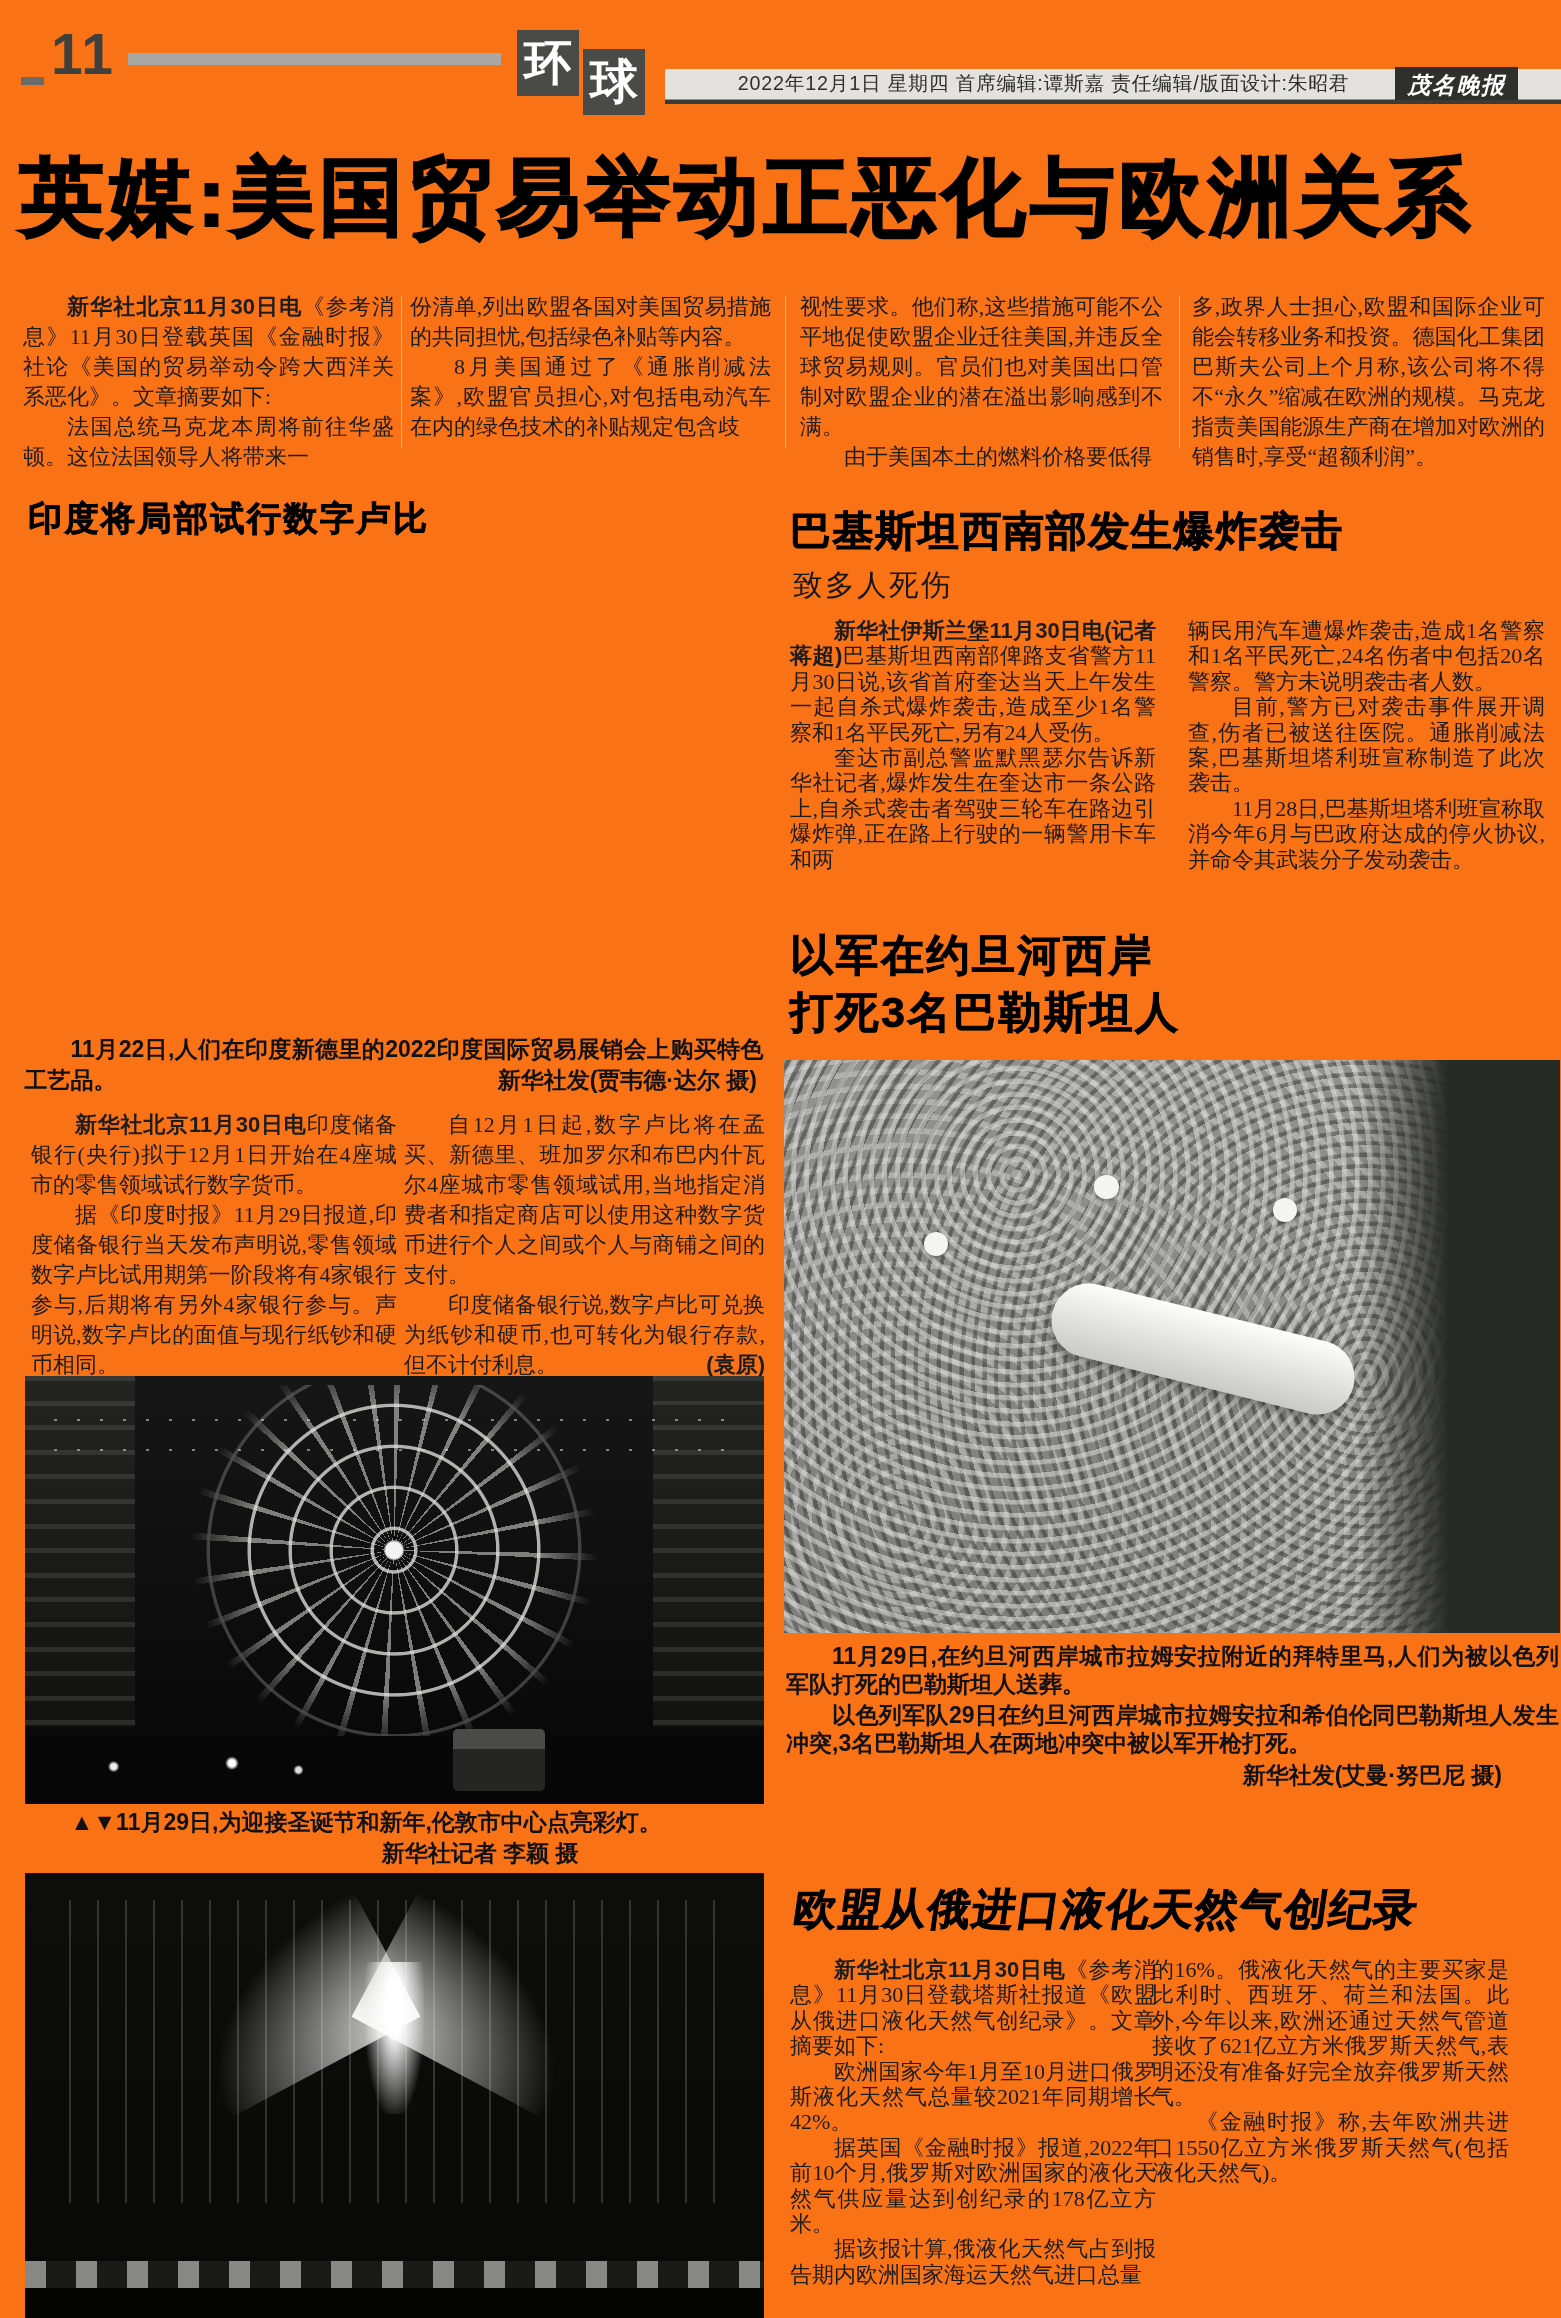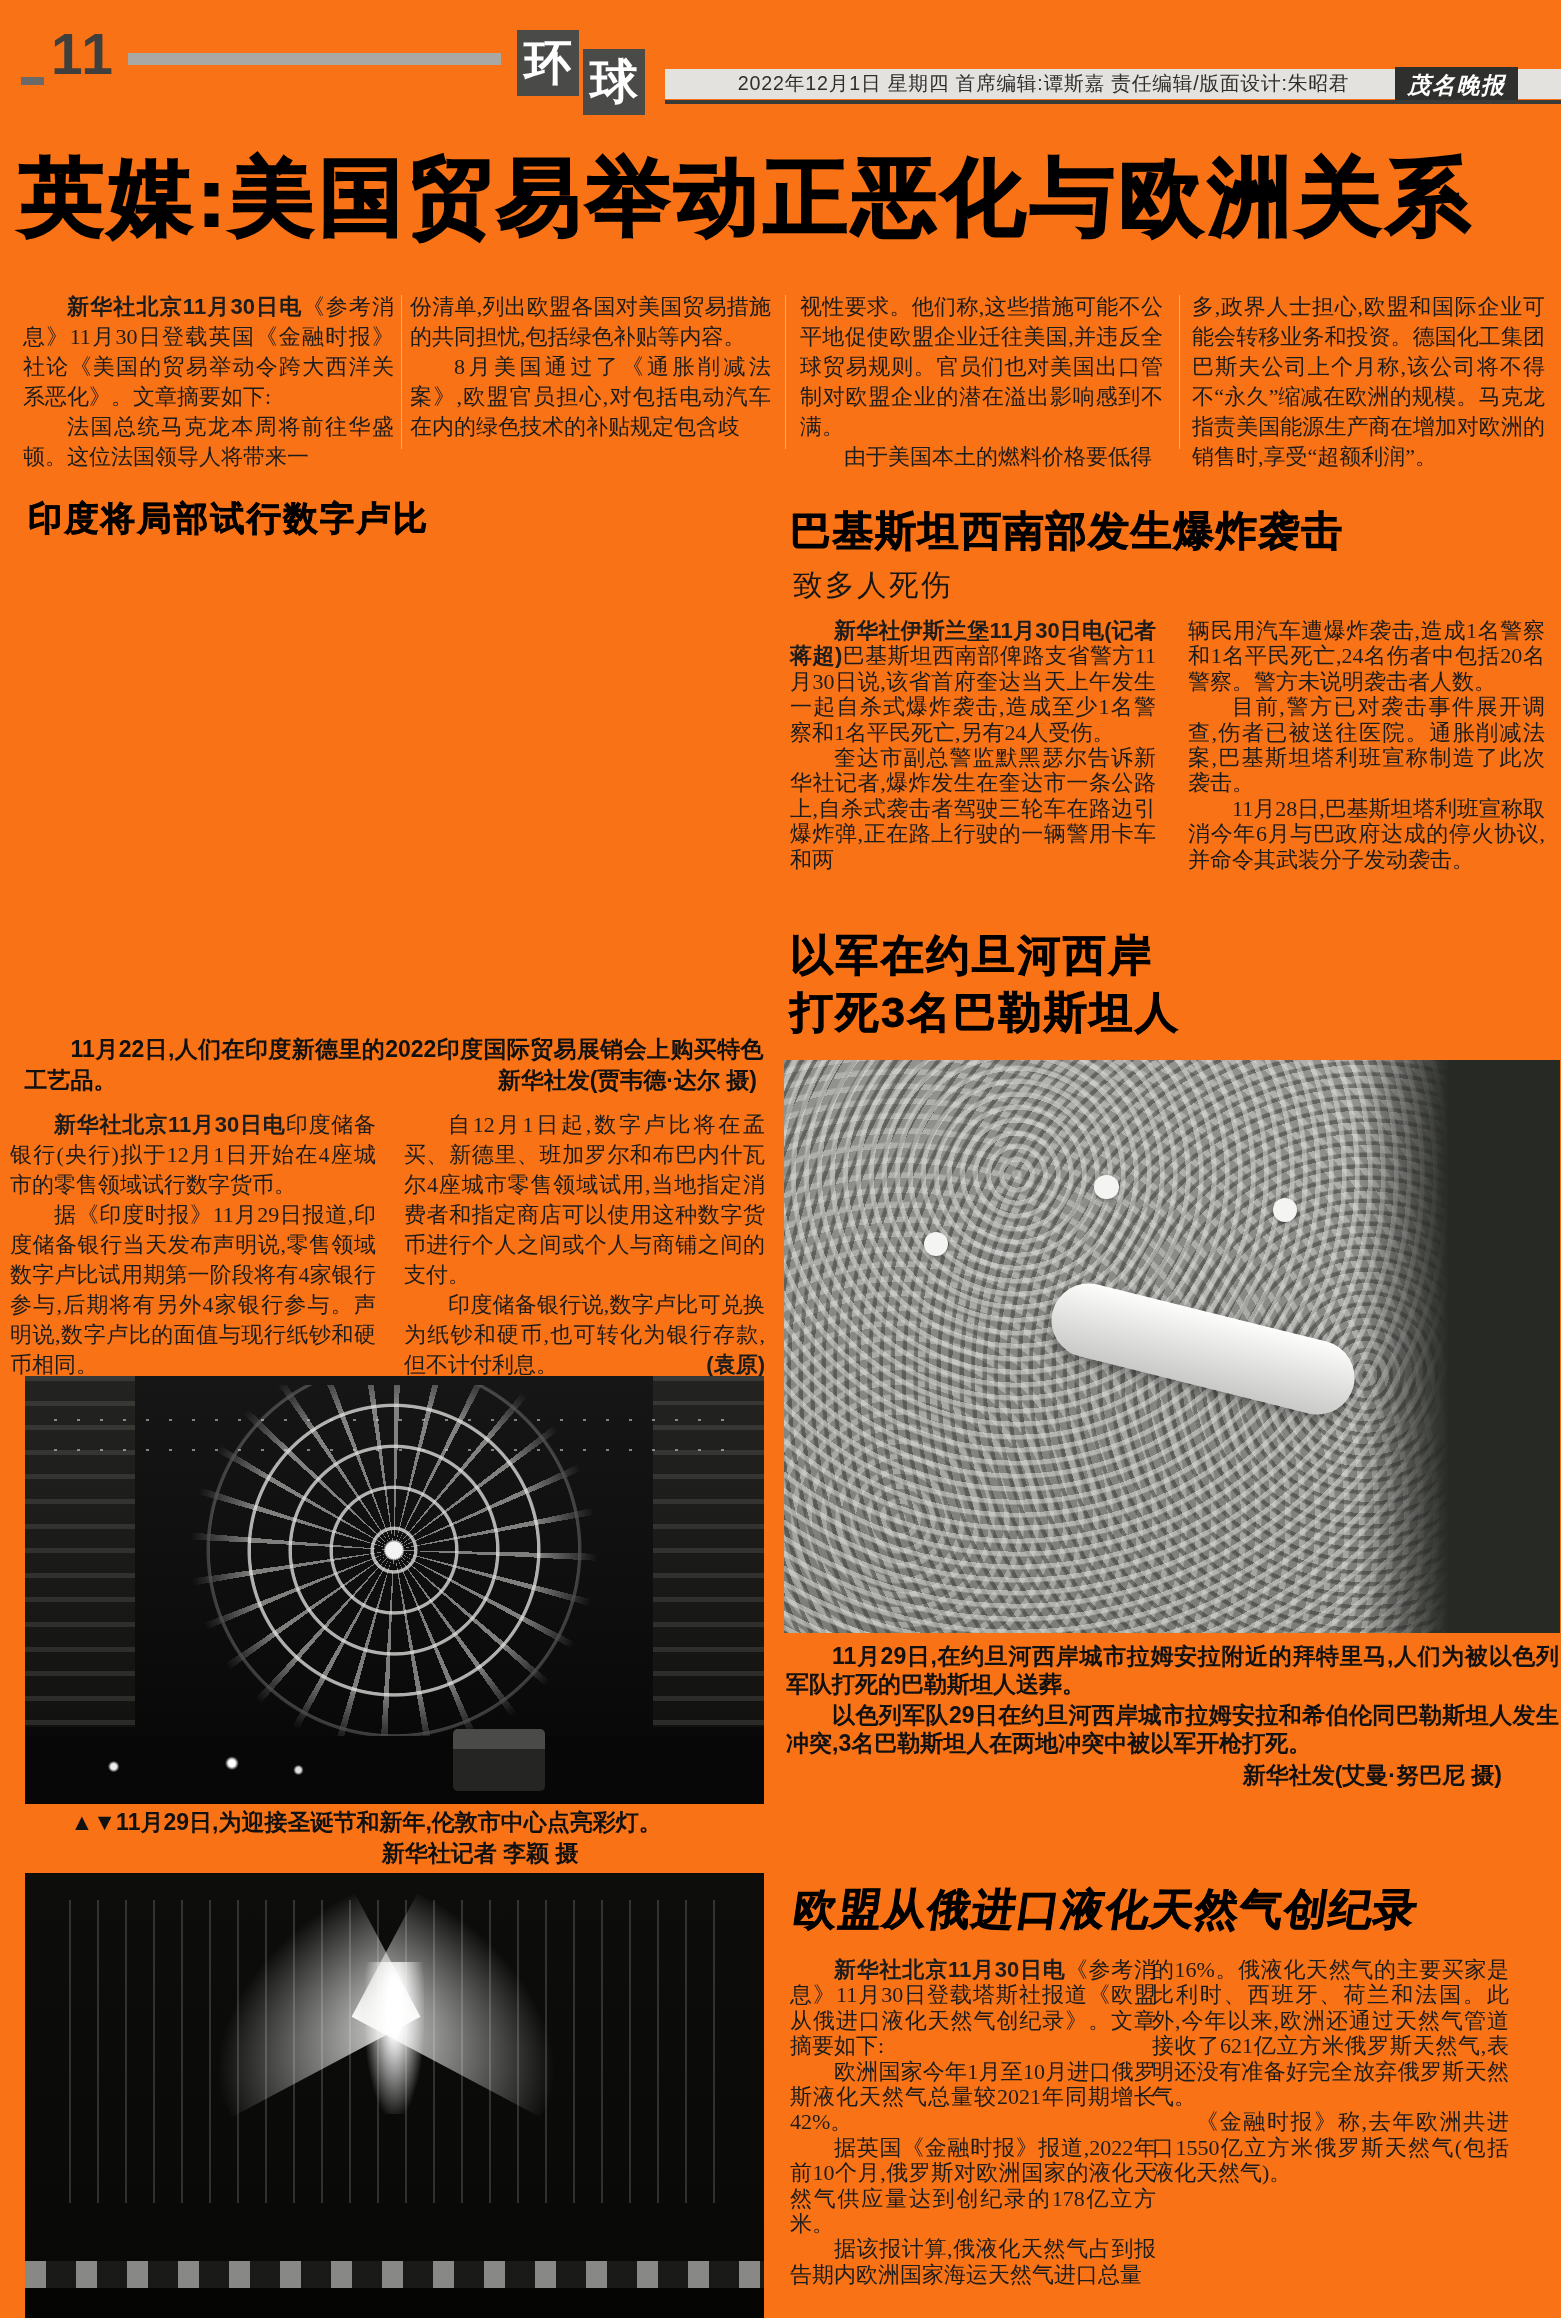--- a/index.html
+++ b/index.html
@@ -45,21 +45,21 @@
   b.dl{font-family:"Liberation Sans","DejaVu Sans",sans-serif;font-weight:bold;}
   .byline{float:right;font-family:"Liberation Sans","DejaVu Sans",sans-serif;font-weight:bold;}
   .c-lead1{left:23px;top:292px;width:371px;}
   .c-lead2{left:410px;top:292px;width:361px;}
   .c-lead3{left:800px;top:292px;width:363px;}
   .c-lead4{left:1192px;top:292px;width:353px;}
   .vr{width:0.8px;background:#bdbcb8;}
   .vr1{left:401px;top:295px;height:154px;}
   .vr2{left:785px;top:295px;height:154px;}
   .vr3{left:1179px;top:295px;height:154px;}
-  .c-ind1{left:10px;top:1110px;width:366px;}
+  .c-ind1{left:31px;top:1110px;width:366px;}
   .c-ind2{left:404px;top:1110px;width:361px;}
   .c-pak1{left:790px;top:618px;width:366px;}
   .c-pak2{left:1188px;top:618px;width:357px;}
   .c-lng1{left:790px;top:1957px;width:366px;}
   .c-lng2{left:1152px;top:1957px;width:357px;}
   
   .caption{font-family:"Liberation Sans","DejaVu Sans",sans-serif;font-weight:bold;
            font-size:23px;line-height:31px;text-align:justify;color:#111;}
   .cap-india{left:24.6px;top:1034px;width:739px;}
   .cap-india .credit-r{float:right;margin-right:6.6px;}

